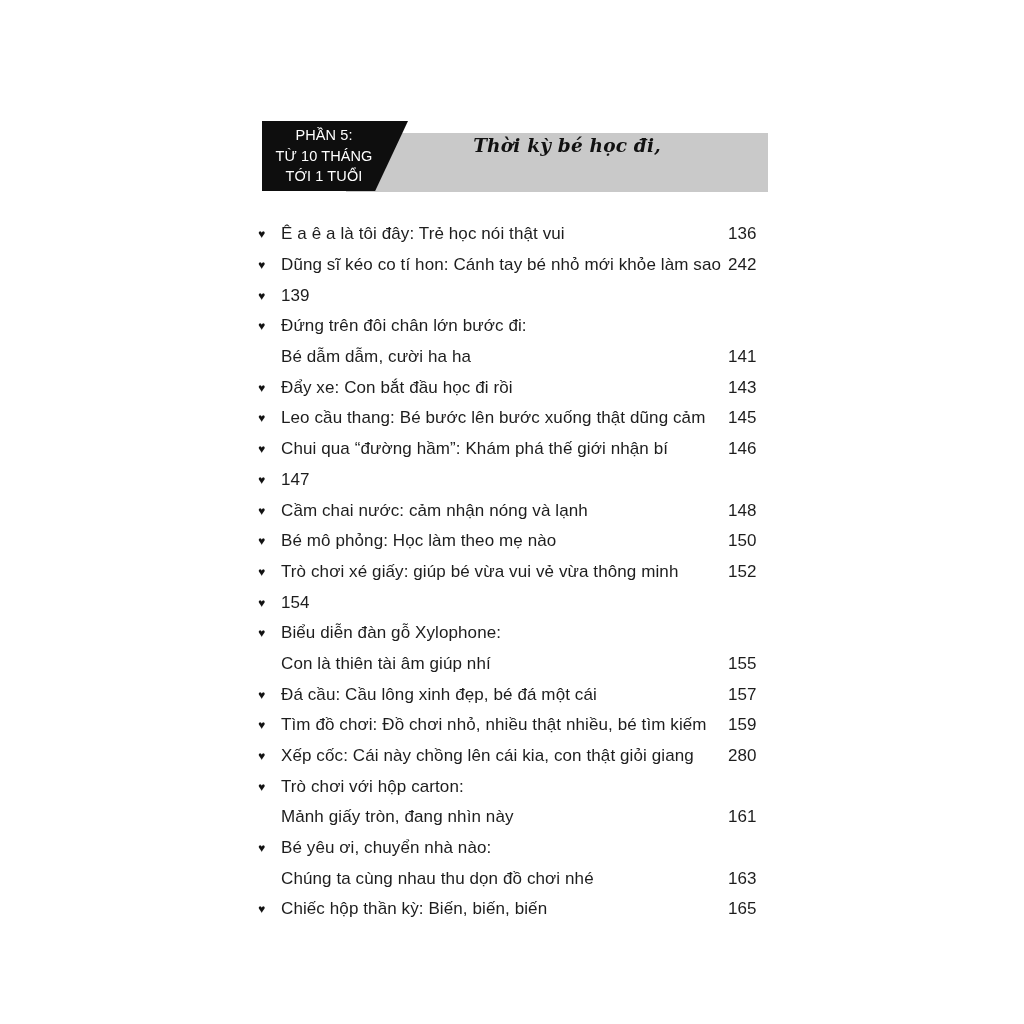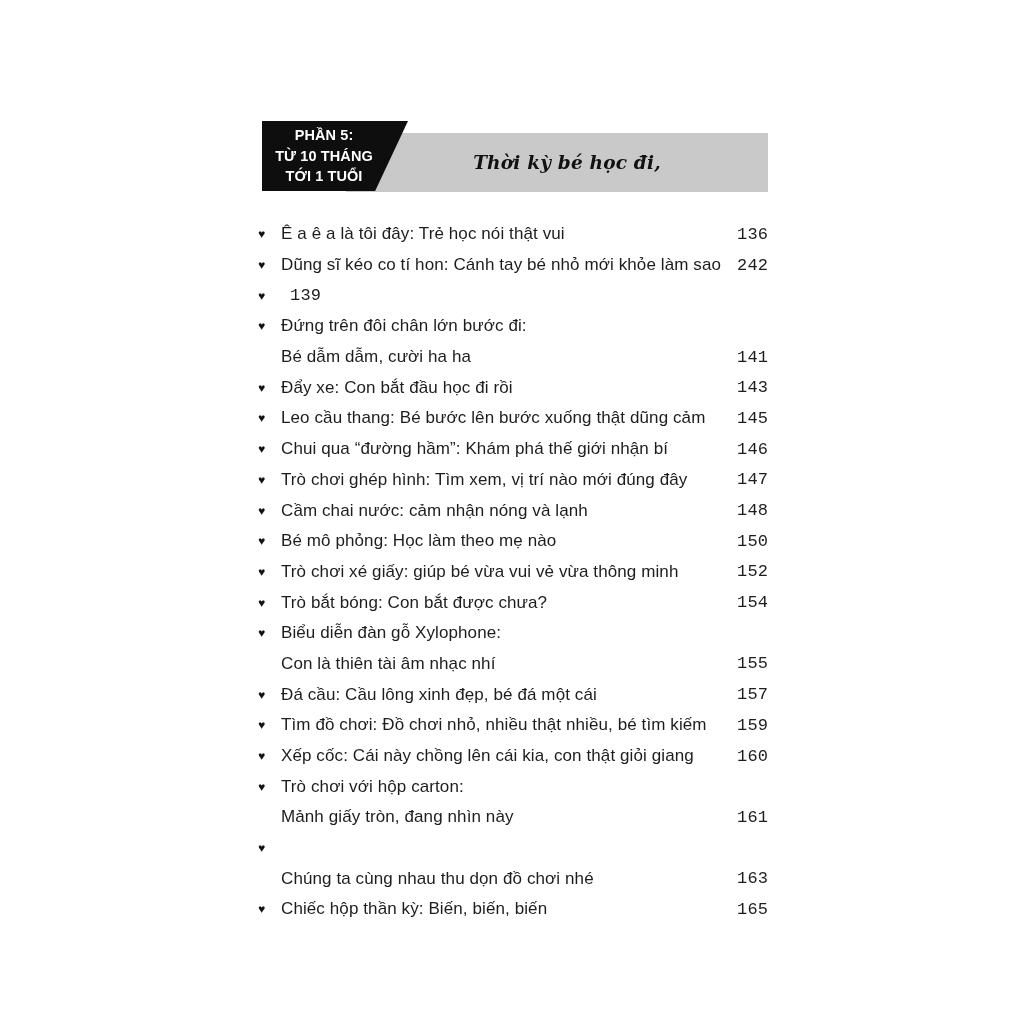--- a/index.html
+++ b/index.html
@@ -13,53 +13,53 @@
   .page { position:absolute; inset:0; }
 
   
   .header { position:absolute; left:262px; top:121px; width:506px; height:71px; }
   .header-bar {
     position:absolute; left:84px; top:12px; right:0; height:59px;
     background:#c9c9c9;
   }
   .header-title {
     position:absolute; left:110px; right:6px; top:12px; height:59px;
-    display:flex; flex-direction:column; justify-content:center; align-items:center;
+    display:flex; flex-direction:column; justify-content:space-between; align-items:center;
     font-family:"DejaVu Serif", serif;
     font-style:italic; font-weight:bold;
     font-size:18.5px; line-height:26px; color:#111111;
     text-align:center; letter-spacing:0.2px;
   }
   .header-badge {
     position:absolute; left:0; top:0; width:146px; height:70px;
     background:#0e0e0e;
     clip-path:polygon(0 0, 100% 0, 77.5% 100%, 0 100%);
     display:flex; flex-direction:column; justify-content:center;
     padding-right:22px; box-sizing:border-box;
-    color:#ffffff; font-weight:bold; font-size:14.5px; line-height:20.5px;
+    color:#ffffff; font-weight:normal; font-size:14.5px; line-height:20.5px;
     text-align:center; letter-spacing:0.1px;
   }
 
   
   .toc {
     position:absolute; left:258px; top:219px; width:510px;
   }
   .line {
     display:flex; align-items:center;
     height:30.7px;
     font-size:17px; color:#1d1d1d;
     letter-spacing:0.1px;
   }
   .bullet {
     width:23px; flex:0 0 23px;
     font-size:12px; color:#111111;
     line-height:1;
   }
   .t { flex:1 1 auto; white-space:nowrap; overflow:hidden; }
-  .p { flex:0 0 auto; text-align:right; min-width:40px;font-family:Liberation Mono, monospace; }
+  .p { flex:0 0 auto; min-width:40px; }
 </style>
 </head>
 <body>
 
 <div class="page">
 
   <div class="header">
     <div class="header-bar"></div>
     <div class="header-title">
       <span>Thời kỳ bé học đi,</span>
@@ -106,80 +106,79 @@
     <span class="t">Leo cầu thang: Bé bước lên bước xuống thật dũng cảm</span>
     <span class="p">145</span>
   </div>
       <div class="line">
     <span class="bullet">♥</span>
     <span class="t">Chui qua “đường hầm”: Khám phá thế giới nhận bí</span>
     <span class="p">146</span>
   </div>
       <div class="line">
     <span class="bullet">♥</span>
-    <span class="t">Trò chơi ghép hình: Tìm xem, vị trí nào mới đúng đây</span>
     <span class="p">147</span>
   </div>
       <div class="line">
     <span class="bullet">♥</span>
     <span class="t">Cầm chai nước: cảm nhận nóng và lạnh</span>
     <span class="p">148</span>
   </div>
       <div class="line">
     <span class="bullet">♥</span>
     <span class="t">Bé mô phỏng: Học làm theo mẹ nào</span>
     <span class="p">150</span>
   </div>
       <div class="line">
     <span class="bullet">♥</span>
     <span class="t">Trò chơi xé giấy: giúp bé vừa vui vẻ vừa thông minh</span>
     <span class="p">152</span>
   </div>
       <div class="line">
     <span class="bullet">♥</span>
-    <span class="t">Trò bắt bóng: Con bắt được chưa?</span>
     <span class="p">154</span>
   </div>
       <div class="line">
     <span class="bullet">♥</span>
     <span class="t">Biểu diễn đàn gỗ Xylophone:</span>
     <span class="p"></span>
   </div>
       <div class="line">
     <span class="bullet"></span>
-    <span class="t">Con là thiên tài âm nhạc nhí</span>
+    <span class="t">Con là thiên tài âm giúp nhí</span>
     <span class="p">155</span>
   </div>
       <div class="line">
     <span class="bullet">♥</span>
     <span class="t">Đá cầu: Cầu lông xinh đẹp, bé đá một cái</span>
     <span class="p">157</span>
   </div>
       <div class="line">
     <span class="bullet">♥</span>
     <span class="t">Tìm đồ chơi: Đồ chơi nhỏ, nhiều thật nhiều, bé tìm kiếm</span>
     <span class="p">159</span>
   </div>
       <div class="line">
     <span class="bullet">♥</span>
     <span class="t">Xếp cốc: Cái này chồng lên cái kia, con thật giỏi giang</span>
-    <span class="p">160</span>
+    <span class="p">280</span>
   </div>
       <div class="line">
     <span class="bullet">♥</span>
     <span class="t">Trò chơi với hộp carton:</span>
     <span class="p"></span>
   </div>
       <div class="line">
     <span class="bullet"></span>
     <span class="t">Mảnh giấy tròn, đang nhìn này</span>
     <span class="p">161</span>
   </div>
       <div class="line">
     <span class="bullet">♥</span>
+    <span class="t">Bé yêu ơi, chuyển nhà nào:</span>
     <span class="p"></span>
   </div>
       <div class="line">
     <span class="bullet"></span>
     <span class="t">Chúng ta cùng nhau thu dọn đồ chơi nhé</span>
     <span class="p">163</span>
   </div>
       <div class="line">
     <span class="bullet">♥</span>
     <span class="t">Chiếc hộp thần kỳ: Biến, biến, biến</span>

